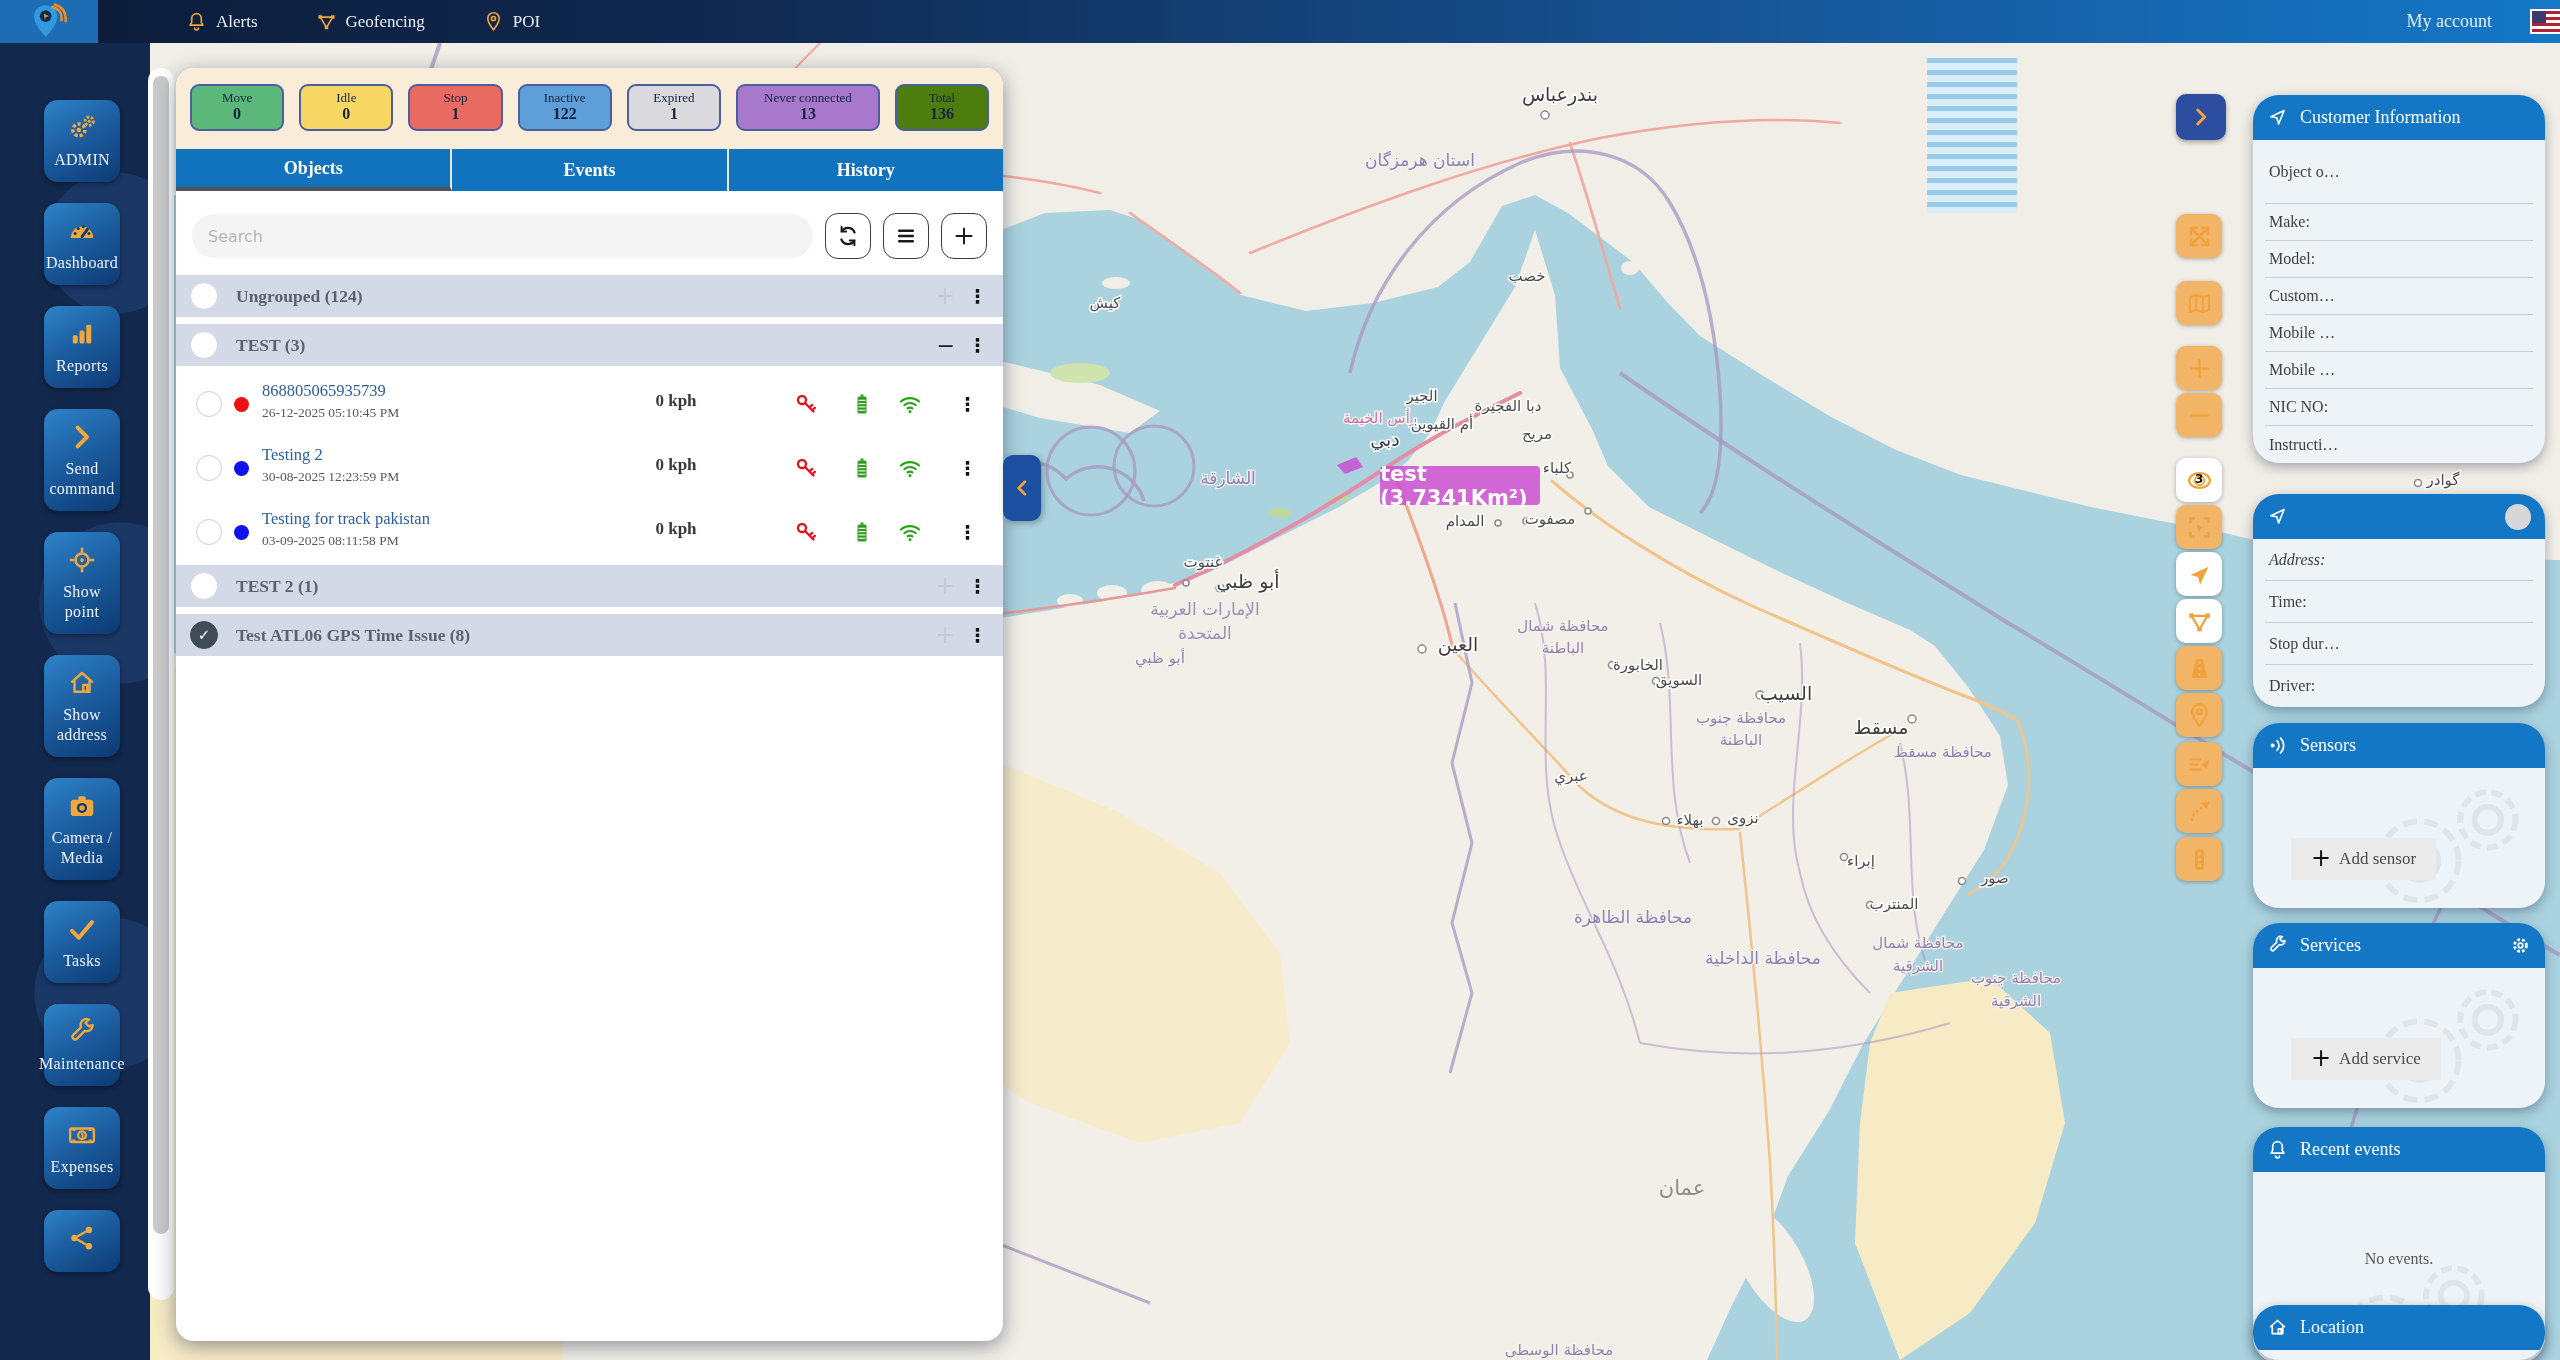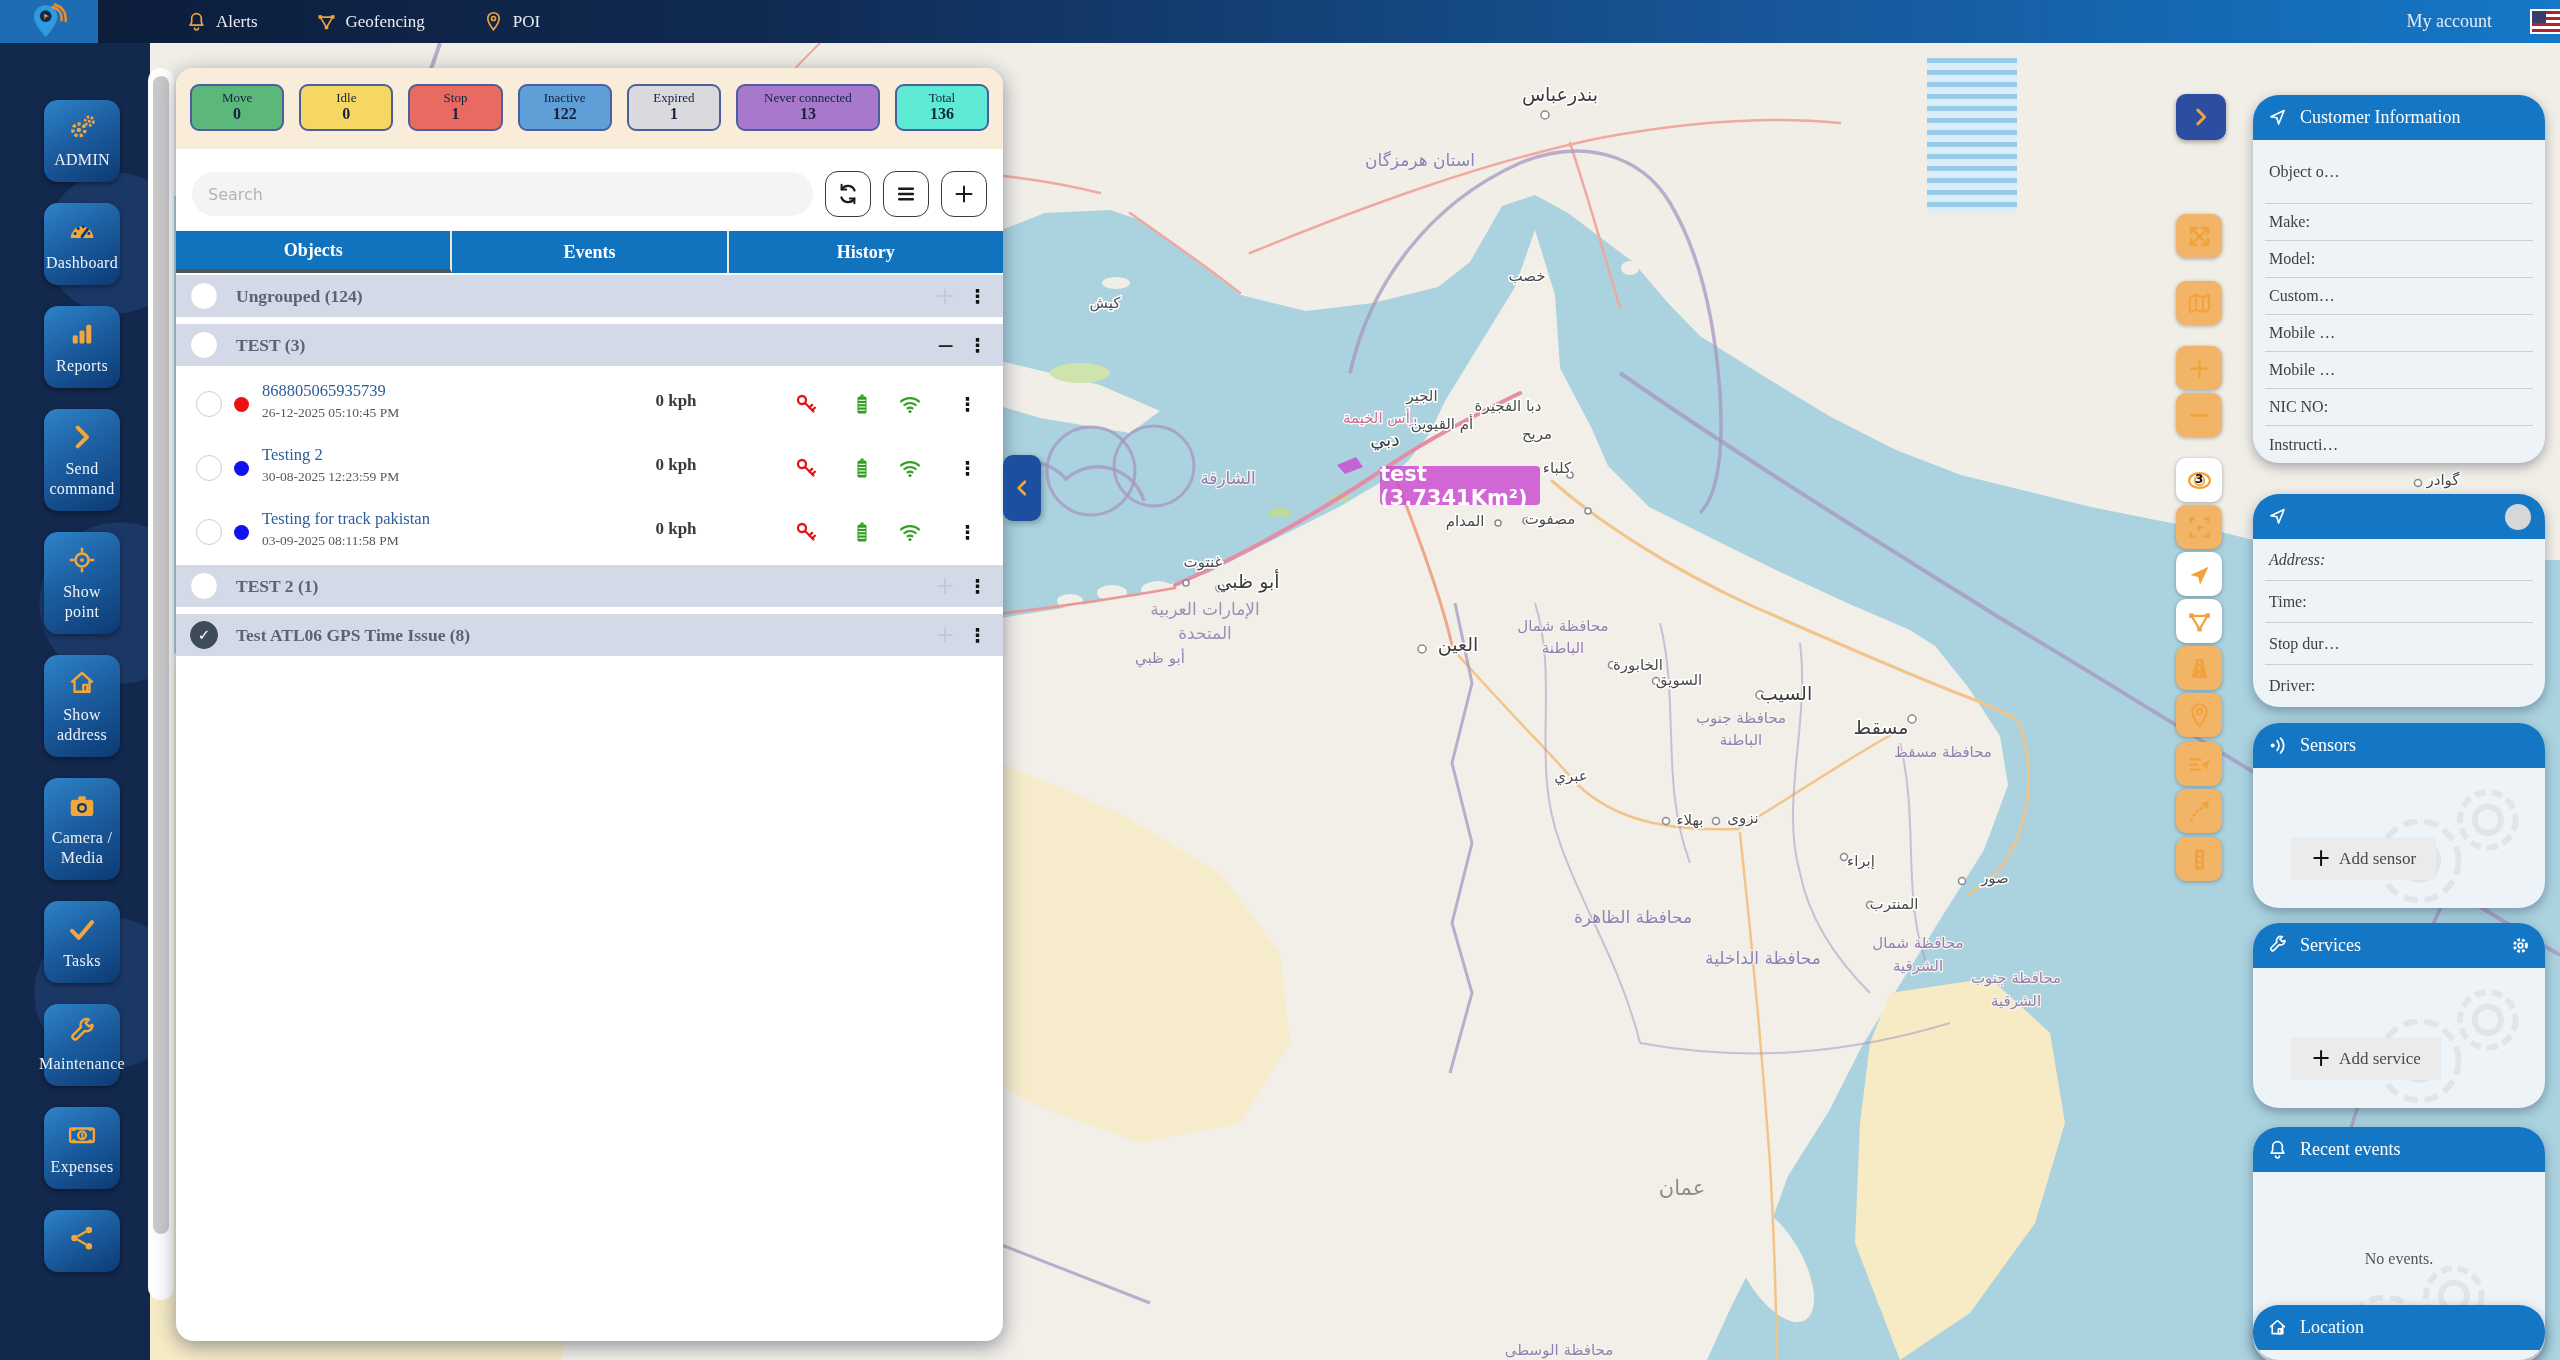--- a/index.html
+++ b/index.html
@@ -473,24 +473,29 @@
           <div class="c-cnt">122</div>
         </div>
         <div class="chip" style="background: rgb(217, 217, 222);">
           <div class="c-lbl">Expired</div>
           <div class="c-cnt">1</div>
         </div>
         <div class="chip wide" style="background: rgb(168, 120, 204);">
           <div class="c-lbl">Never connected</div>
           <div class="c-cnt">13</div>
         </div>
-        <div class="chip" style="background: #5eead4;">
+        <div class="chip" style="background: #4d7c0f;">
           <div class="c-lbl">Total</div>
           <div class="c-cnt">136</div>
         </div>
+      </div>
+    <div id="tabs">
+        <div class="tab active">Objects</div>
+        <div class="tab">Events</div>
+        <div class="tab">History</div>
       </div>
     <div id="search-row">
       <div id="search-box">
         <input id="search-input" type="text" placeholder="Search" style="">
         <span class="icon" id="search-mag">
             <svg viewBox="0 0 24 24" fill="none" stroke="currentColor" stroke-width="2.1">
               <circle cx="10.5" cy="10.5" r="5.8"></circle>
               <line x1="15" y1="15" x2="20.2" y2="20.2" stroke-width="2.5" stroke-linecap="round"></line>
             </svg>
           </span>
@@ -516,25 +521,20 @@
         </div>
       <div class="tool-btn">
           <span class="icon">
             <svg viewBox="0 0 24 24" fill="none" stroke="currentColor" stroke-width="2" stroke-linecap="round">
               <line x1="12" y1="4.5" x2="12" y2="19.5"></line>
               <line x1="4.5" y1="12" x2="19.5" y2="12"></line>
             </svg>
           </span>
         </div>
     </div>
-    <div id="tabs">
-        <div class="tab active">Objects</div>
-        <div class="tab">Events</div>
-        <div class="tab">History</div>
-      </div>
     <div id="group-list">
         <div class="group-row">
           <div class="g-check"></div>
           <div class="g-name">Ungrouped (124)</div>
           <div class="g-plus">+</div>
           <div class="g-dots">⋮</div>
         </div>
         <div class="group-row">
           <div class="g-check"></div>
           <div class="g-name">TEST (3)</div>

